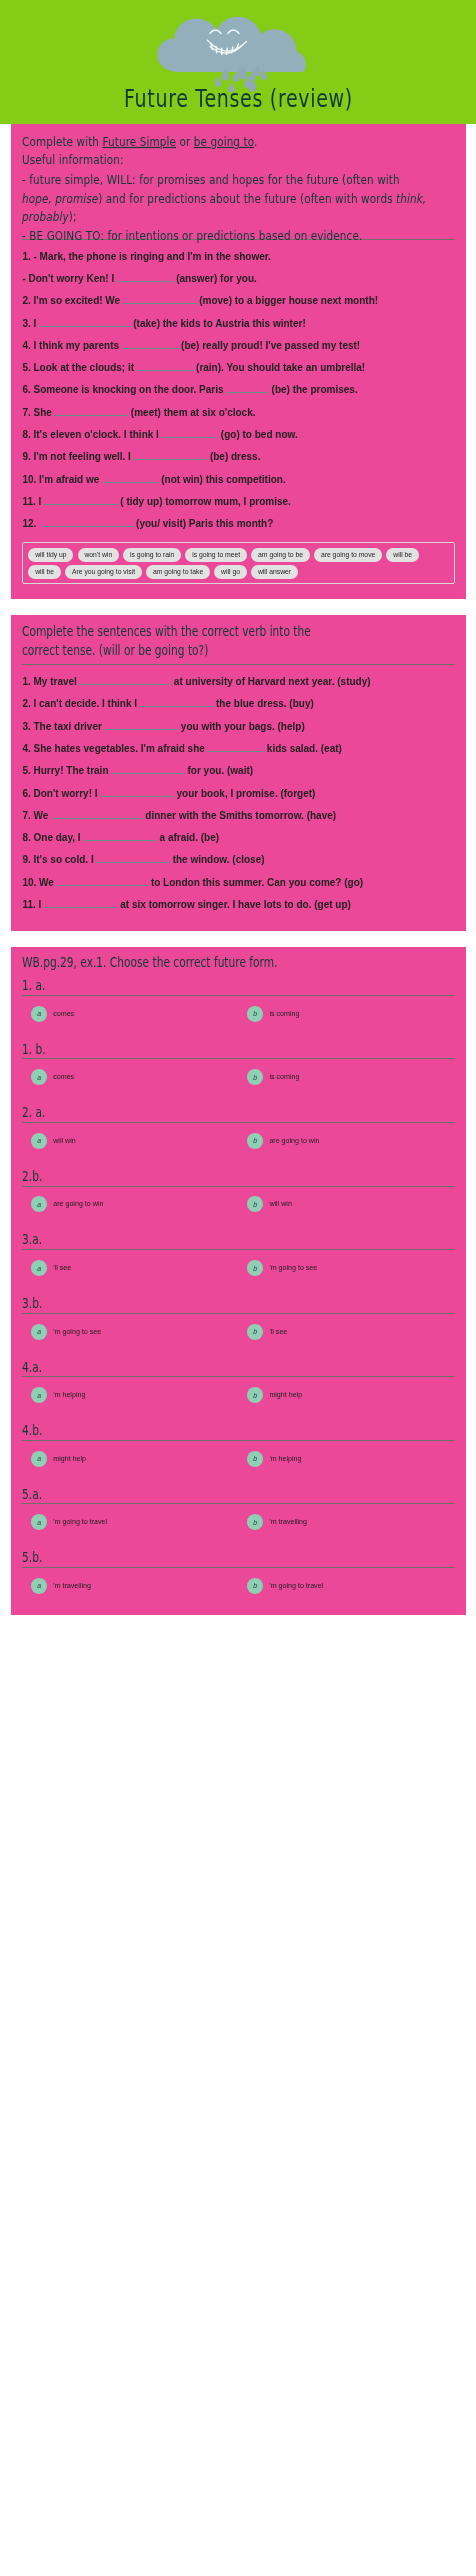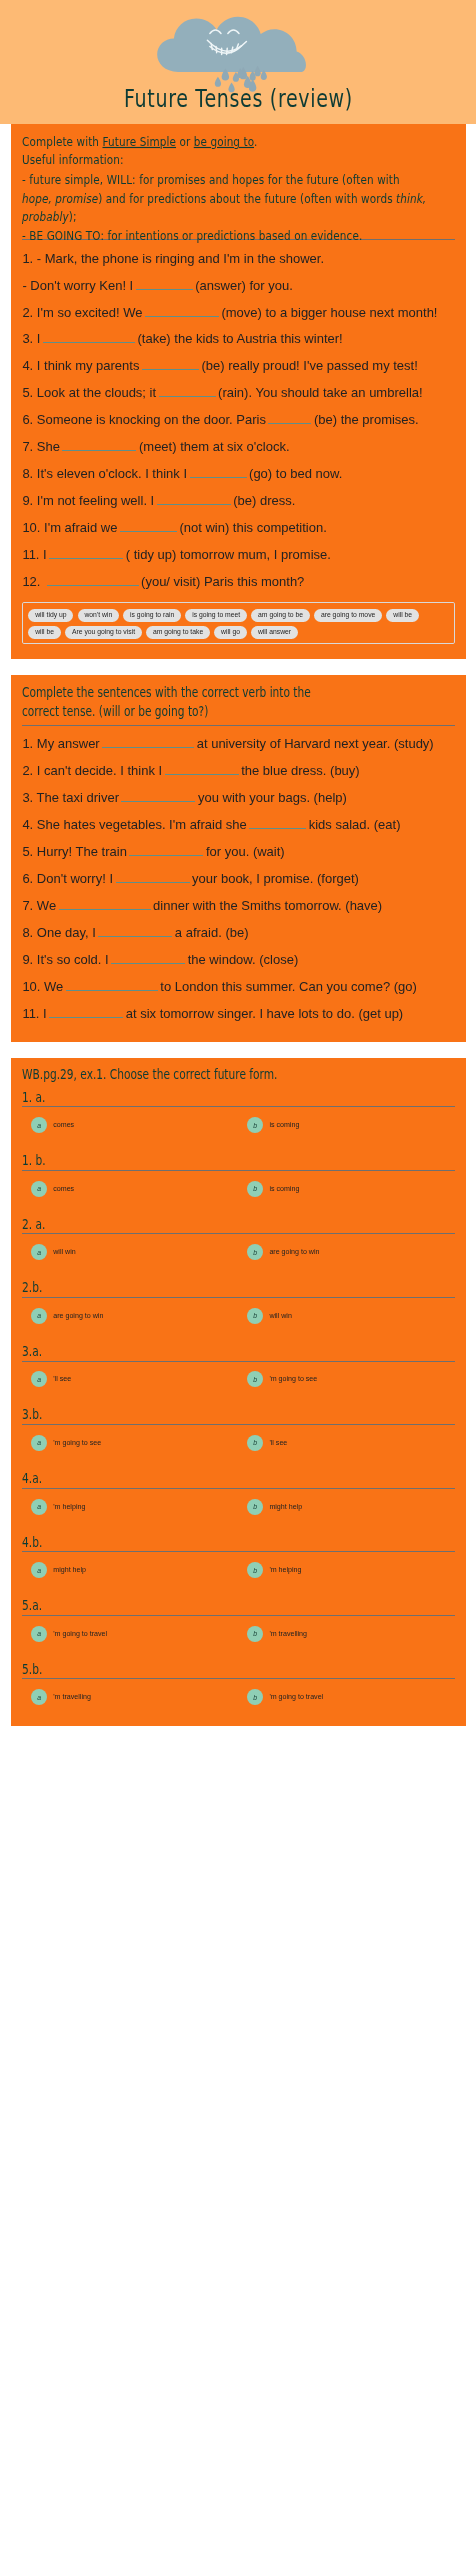--- a/index.html
+++ b/index.html
@@ -7,21 +7,21 @@
   body {
     width: 477px;
     background: #ffffff;
     font-family: "Liberation Sans", sans-serif;
     color: #2b2b2b;
   }
 
   
   .header {
     width: 477px;
-    background: #fdba74;
+    background: #84cc16;
     padding: 11.2px 0 16px 0;
     text-align: center;
     position: relative;
   }
   .cloud-wrap { width: 477px; height: 84px; position: relative; }
   .cloud-wrap svg { display: block; margin: 0 auto; }
   .worksheet-title {
     font-family: "DejaVu Sans", sans-serif;
     font-size: 20.5px;
     color: #0d3b34;
@@ -32,21 +32,21 @@
     transform-origin: center top;
   }
 
   
   .sheet {
     background: #ffffff;
     width: 477px;
     padding: 0 0 25px 0;
   }
   .card {
-    background: #f97316;
+    background: #ec4899;
     margin: 0 11.2px;
     padding: 8.7px 11.2px 11.2px 11.2px;
   }
 
   .hand {
     font-family: "DejaVu Sans", sans-serif;
     color: #0d3b34;
     font-size: 11px;
     line-height: 1.48;
     letter-spacing: 0.1px;
@@ -68,24 +68,25 @@
 
   .rule {
     border: 0;
     border-top: 0.6px solid #6f6f6f;
     margin: 8.7px 0 8.7px 0;
   }
 
   
   .qlist { margin: 0; padding: 0; }
   .q {
-    font-size: 13px;
+    font-size: 10px;
     line-height: 1.55;
     color: #222;
     margin: 0 0 6.8px 0;
+    font-weight: bold;
   }
   .q .blank {
     display: inline-block;
     border-bottom: 0.6px solid #5e8f8b;
     vertical-align: baseline;
     margin: 0 2.5px;
     height: 8px;
   }
   .b-sm { width: 43px; }
   .b-md { width: 57px; }
@@ -249,21 +250,21 @@
 
   <div class="card">
     <div class="sec-title">
       <div>Complete the sentences with the correct verb into the</div>
       <div>correct tense. (will or be going to?)</div>
     </div>
 
     <hr class="rule">
 
     <div class="qlist" id="ex2-questions">
-        <div class="q"><span>1.</span> <span>My answer</span><span class="blank b-xl"></span><span>at university of Harvard next year. (study)</span></div>
+        <div class="q"><span>1.</span> <span>My travel</span><span class="blank b-xl"></span><span>at university of Harvard next year. (study)</span></div>
         <div class="q"><span>2.</span> <span>I can't decide. I think I</span><span class="blank b-lg"></span><span>the blue dress. (buy)</span></div>
         <div class="q"><span>3.</span> <span>The taxi driver</span><span class="blank b-lg"></span><span>you with your bags. (help)</span></div>
         <div class="q"><span>4.</span> <span>She hates vegetables. I'm afraid she</span><span class="blank b-md"></span><span>kids salad. (eat)</span></div>
         <div class="q"><span>5.</span> <span>Hurry! The train</span><span class="blank b-lg"></span><span>for you. (wait)</span></div>
         <div class="q"><span>6.</span> <span>Don't worry! I</span><span class="blank b-lg"></span><span>your book, I promise. (forget)</span></div>
         <div class="q"><span>7.</span> <span>We</span><span class="blank b-xl"></span><span>dinner with the Smiths tomorrow. (have)</span></div>
         <div class="q"><span>8.</span> <span>One day, I</span><span class="blank b-lg"></span><span>a afraid. (be)</span></div>
         <div class="q"><span>9.</span> <span>It's so cold. I</span><span class="blank b-lg"></span><span>the window. (close)</span></div>
         <div class="q"><span>10.</span> <span>We</span><span class="blank b-xl"></span><span>to London this summer. Can you come? (go)</span></div>
         <div class="q"><span>11.</span> <span>I</span><span class="blank b-lg"></span><span>at six tomorrow singer. I have lots to do. (get up)</span></div>

